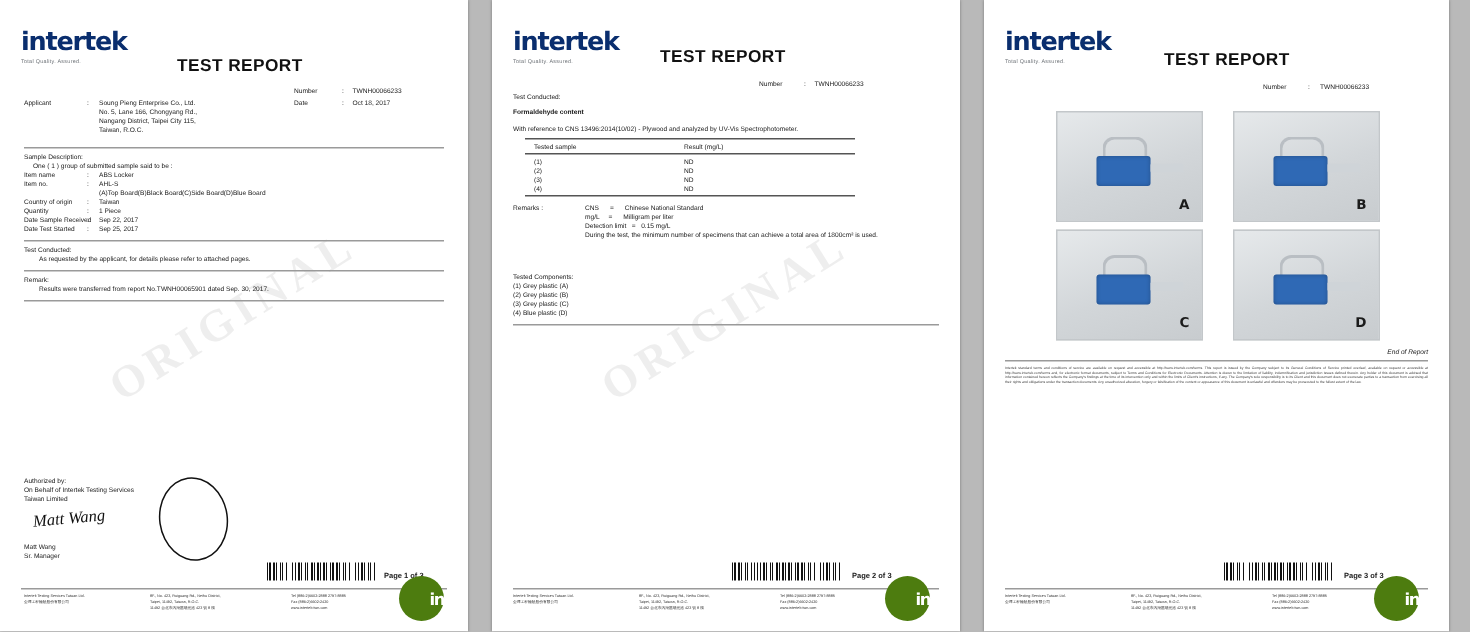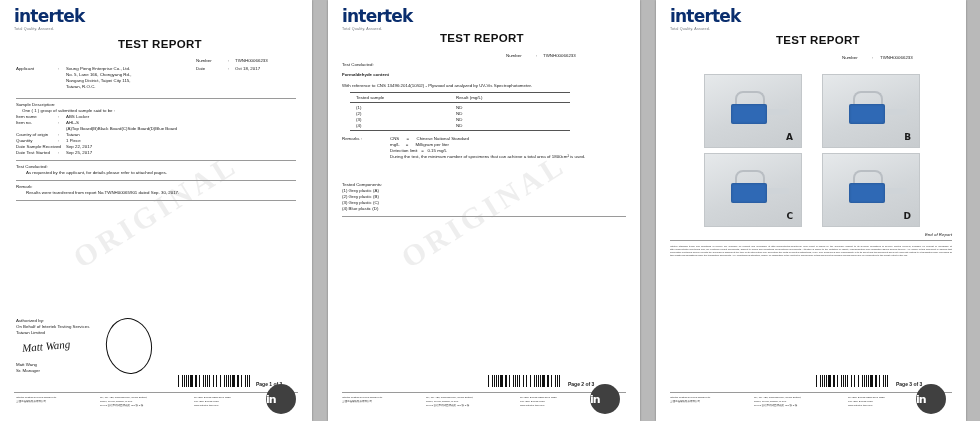--- a/index.html
+++ b/index.html
@@ -32,21 +32,21 @@
     font-size: 4.4px;
     color: #1a1a1a;
   }
   .page.p1 { margin-left: 0px; }
   .page.p3 { width: 310px; }
 
   
   .logo-wrap {
     position: absolute;
     left: 14px;
-    top: 8px;
+    top: 20px;
   }
   .logo-text {
     font-family: "DejaVu Sans", sans-serif;
     font-weight: bold;
     font-size: 17px;
     letter-spacing: -0.8px;
     color: #0a2e6e;
     line-height: 1;
   }
   .logo-sub {
@@ -110,25 +110,25 @@
   }
   .page-num {
     position: absolute;
     font-size: 5px;
     font-weight: bold;
   }
   .intertek-seal {
     position: absolute;
     width: 30px; height: 30px;
     border-radius: 50%;
-    background: #404040;
+    background: #4d7c0f;
     color: #fff;
     display: flex;
     align-items: center;
-    justify-content: flex-start;
+    justify-content: flex-end;
     font-weight: bold;
     font-size: 11px;
     font-family: "DejaVu Sans", sans-serif;
     letter-spacing: -1px;
   }
 
   
   .sig-ellipse {
     position: absolute;
     width: 44px; height: 54px;

